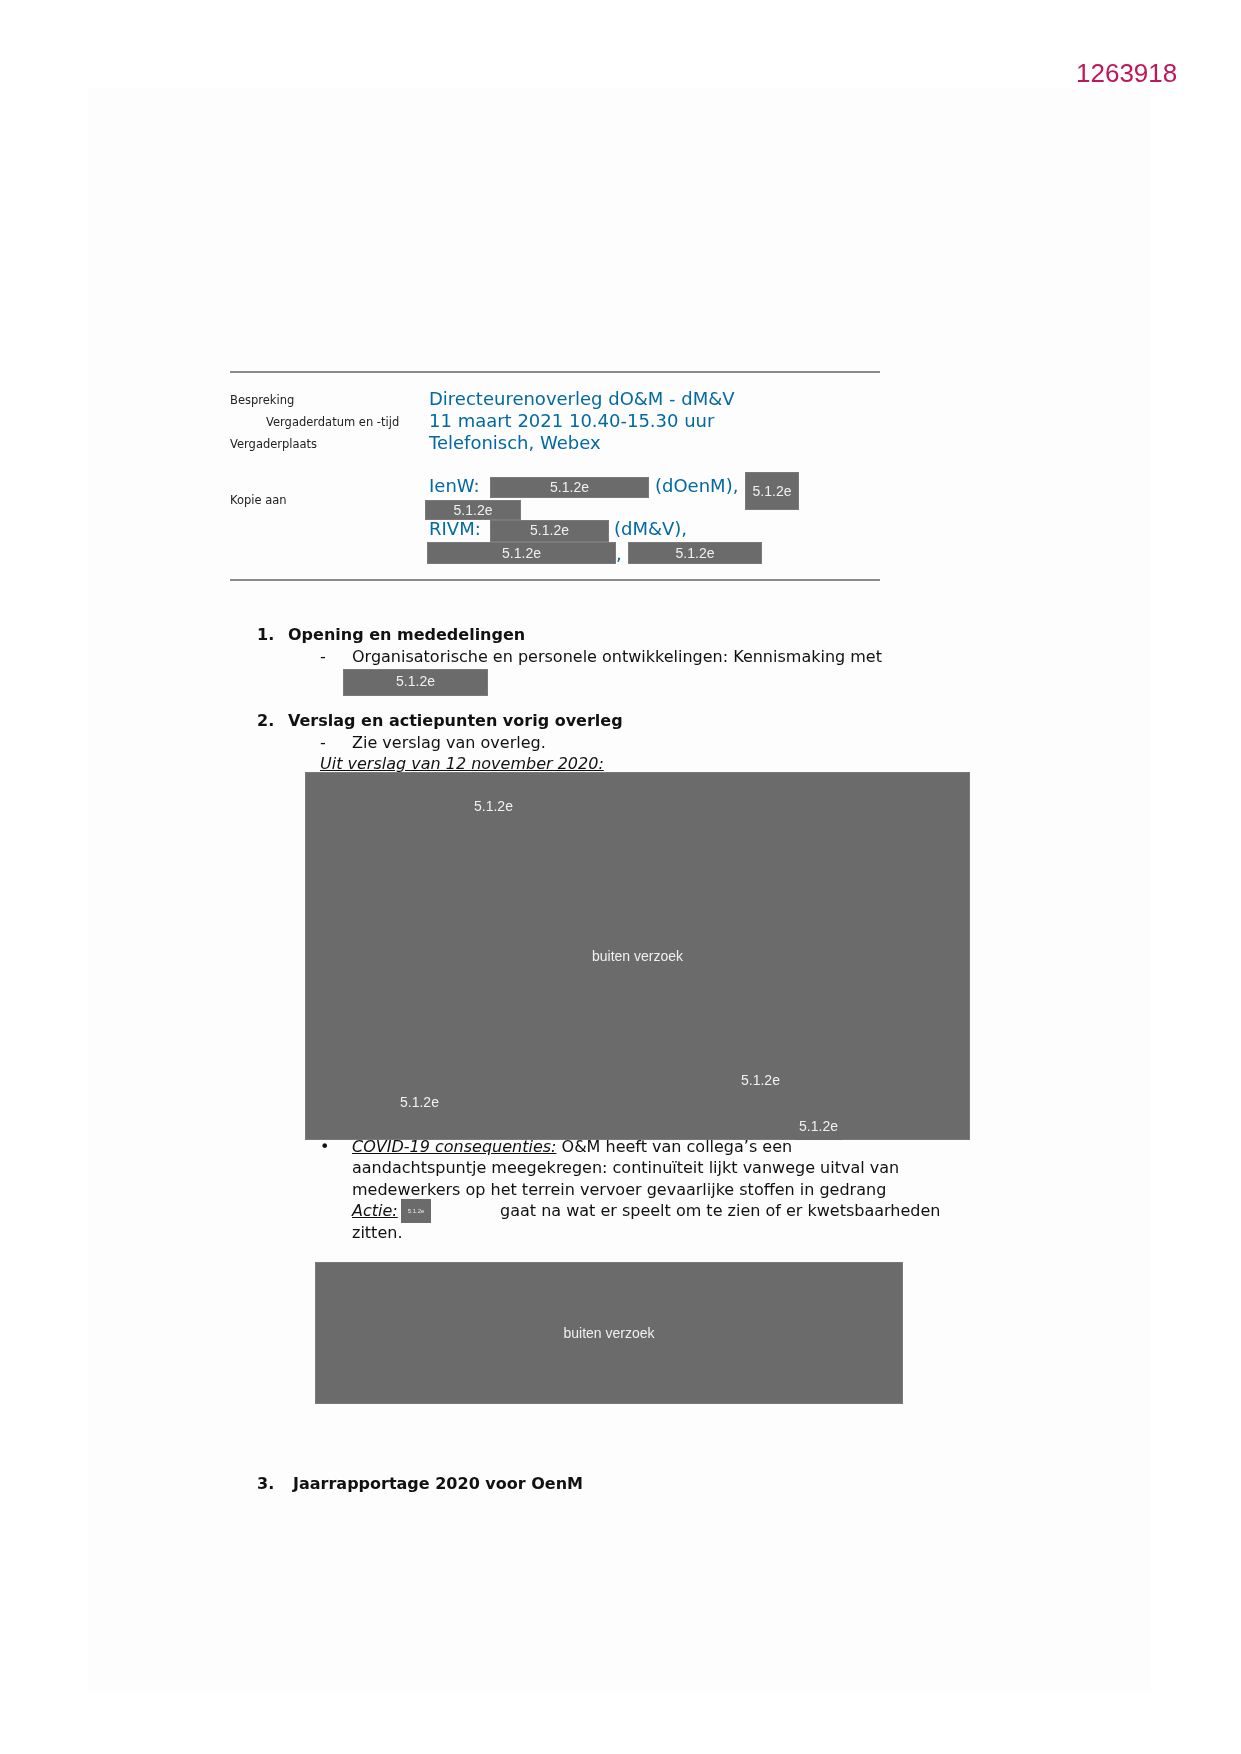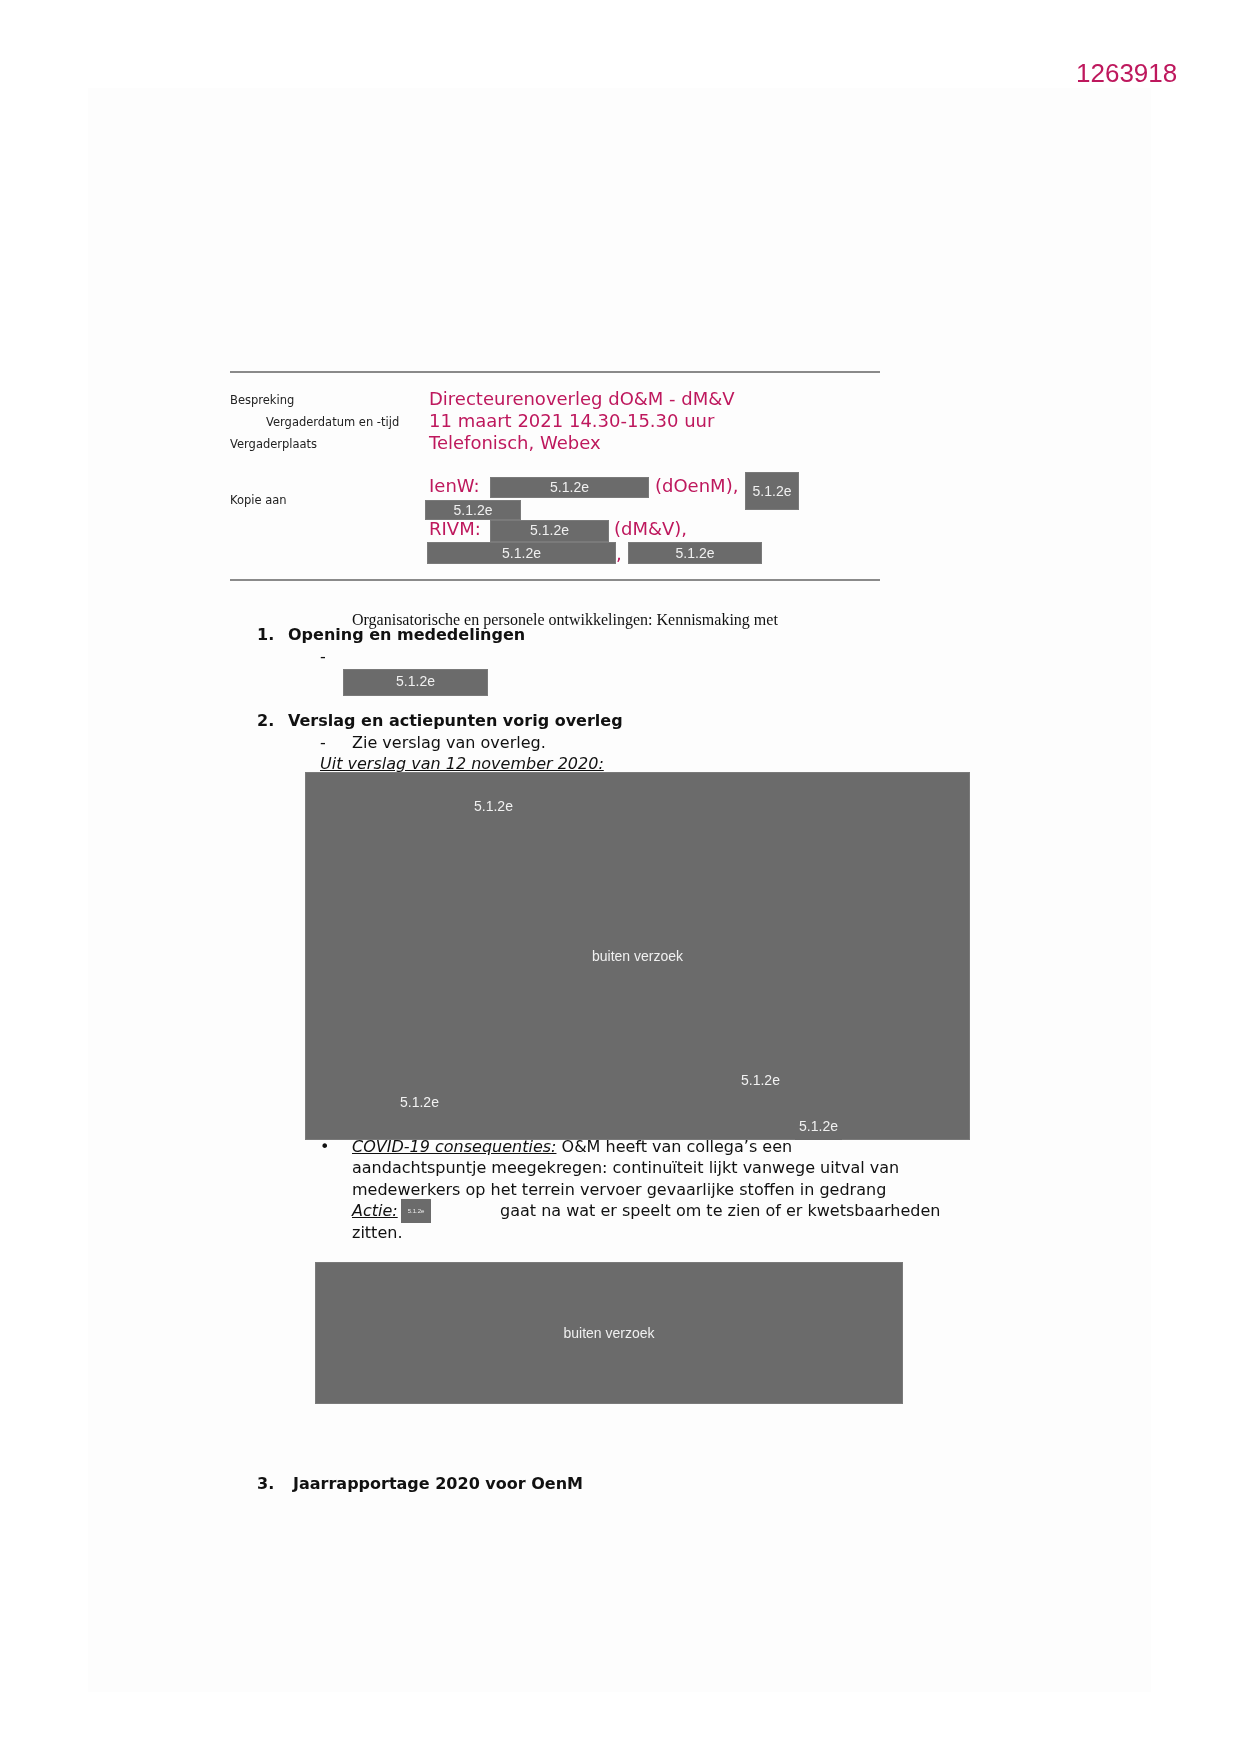--- a/index.html
+++ b/index.html
@@ -17,21 +17,21 @@
       position: absolute; left: 1076px; top: 58px;
       font-family: "Liberation Sans", sans-serif; font-size: 26px; color: #be185d;
     }
     .hr {
       position: absolute; left: 230px; width: 650px; height: 2px; background: #8a8a8a;
     }
     .meta-label {
       position: absolute; left: 230px; font-size: 11.5px; color: #222;
     }
     .meta-value {
-      position: absolute; left: 429px; font-size: 18px; color: #be185d;
+      position: absolute; left: 429px; font-size: 18px; color: #0369a1;
     }
     .txt { position: absolute; white-space: nowrap; color: #111; }
     .redact {
       position: absolute; background: #6b6b6b; color: #f0f0f0;
       font-family: "Liberation Sans", sans-serif;
       display: flex; align-items: center; justify-content: center;
       box-sizing: border-box; border: 1px solid #7a7a7a;
     }
     .redact-label { position: absolute; color: #f2f2f2; font-family: "Liberation Sans", sans-serif; font-size: 14px; }
     .h1 { font-weight: bold; font-size: 16px; }
@@ -44,21 +44,21 @@
 <div class="page-tint"></div>
 
 <div class="doc-number">1263918</div>
 
 <div class="hr" style="top:371px;"></div>
 
 <div class="meta-label" style="top:393px;">Bespreking</div>
 <div class="meta-value" style="top:388px;">Directeurenoverleg dO&amp;M - dM&amp;V</div>
 
 <div class="meta-label" style="top:415px;margin-left:36px;">Vergaderdatum en -tijd</div>
-<div class="meta-value" style="top:410px;">11 maart 2021 14.30-15.30 uur</div>
+<div class="meta-value" style="top:410px;">11 maart 2021 10.40-15.30 uur</div>
 
 <div class="meta-label" style="top:437px;text-align:right;">Vergaderplaats</div>
 <div class="meta-value" style="top:432px;">Telefonisch, Webex</div>
 
 <div class="meta-label" style="top:493px;text-align:center;">Kopie aan</div>
 
 <div class="meta-value" style="top:475px;">IenW:</div>
 <div class="redact" style="left:490px; top:477px; width:159px; height:21px; font-size:14px; align-items:flex-start; padding-top:1px;">5.1.2e</div>
 <div class="meta-value" style="left:655px; top:475px;">(dOenM),</div>
 <div class="redact" style="left:745px; top:472px; width:54px; height:38px; font-size:14px;">5.1.2e</div>
@@ -71,21 +71,21 @@
 
 <div class="redact" style="left:427px; top:542px; width:189px; height:22px; font-size:14px;">5.1.2e</div>
 <div class="meta-value" style="left:616px; top:543px;">,</div>
 <div class="redact" style="left:628px; top:542px; width:134px; height:22px; font-size:14px;">5.1.2e</div>
 
 <div class="hr" style="top:579px;"></div>
 
 <div class="txt h1" style="left:257px; top:625px;">1.</div>
 <div class="txt h1" style="left:288px; top:625px;">Opening en mededelingen</div>
 <div class="txt body-text" style="left:320px; top:647px;">-</div>
-<div class="txt body-text" style="left:352px; top:611px;font-family:Liberation Serif, serif;">Organisatorische en personele ontwikkelingen: Kennismaking met</div>
+<div class="txt body-text" style="left:352px; top:647px;">Organisatorische en personele ontwikkelingen: Kennismaking met</div>
 <div class="redact" style="left:343px; top:669px; width:145px; height:27px; font-size:14px; align-items:flex-start; padding-top:3px;">5.1.2e</div>
 
 <div class="txt h1" style="left:257px; top:711px;">2.</div>
 <div class="txt h1" style="left:288px; top:711px;text-align:right;">Verslag en actiepunten vorig overleg</div>
 <div class="txt body-text" style="left:320px; top:733px;">-</div>
 <div class="txt body-text" style="left:352px; top:733px;">Zie verslag van overleg.</div>
 <div class="txt body-text italic" style="left:320px; top:754px;">Uit verslag van 12 november 2020:</div>
 
 <div class="redact" style="left:305px; top:772px; width:665px; height:368px; font-size:14px;">
   <span>buiten verzoek</span>

